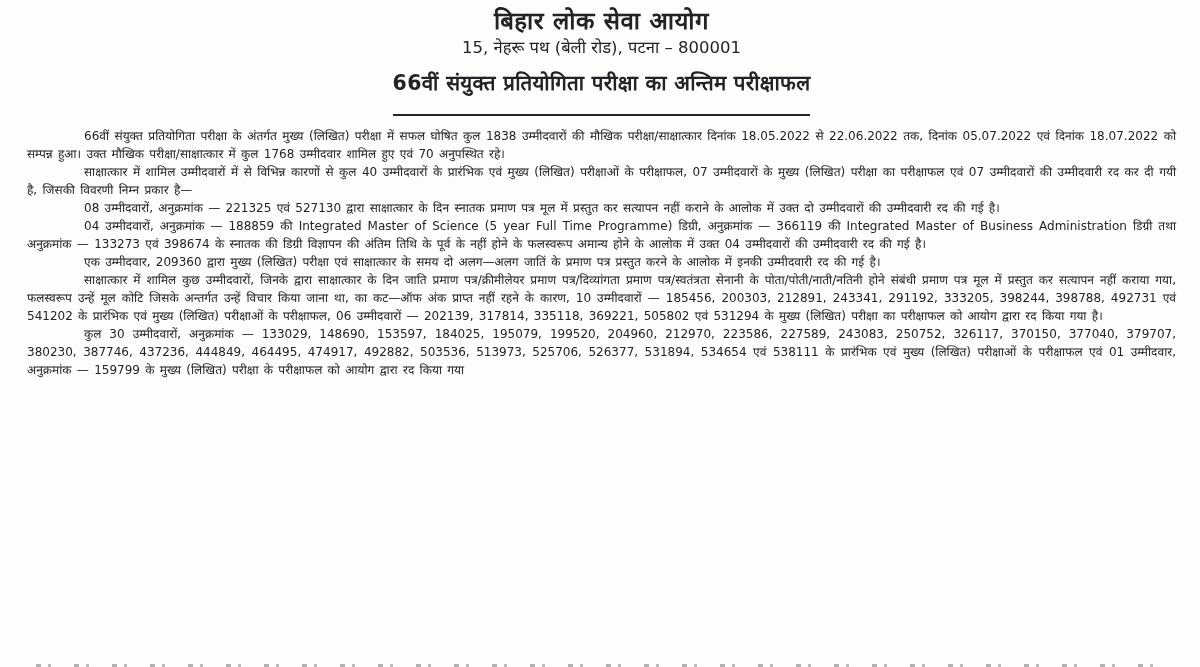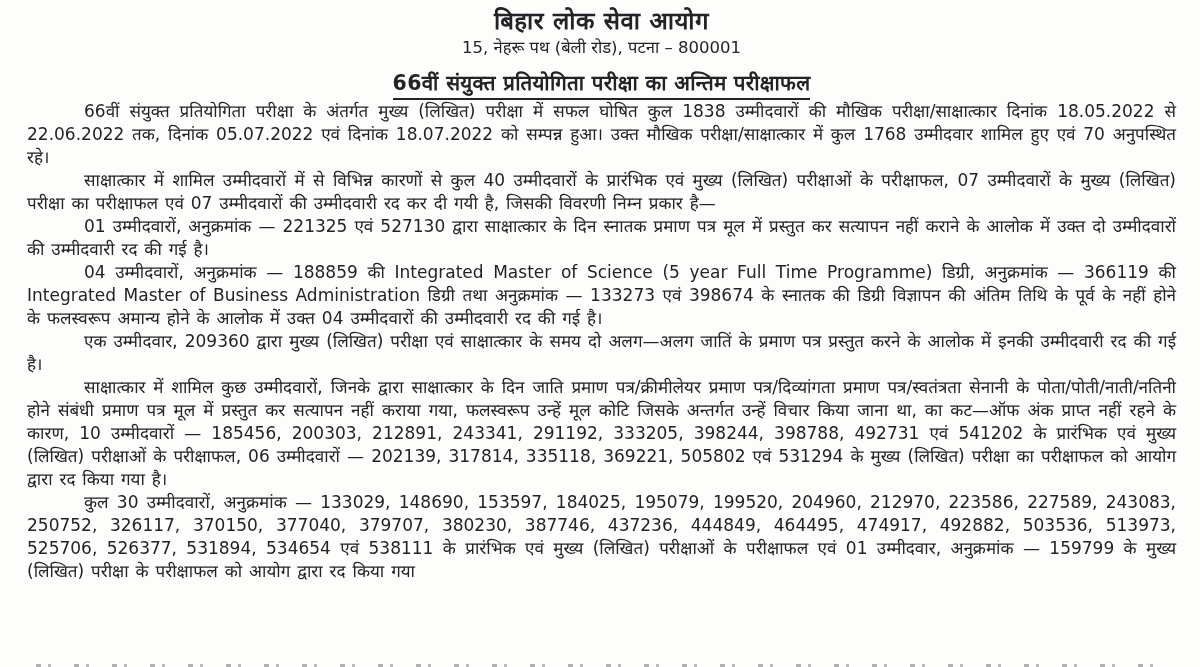--- a/index.html
+++ b/index.html
@@ -29,26 +29,27 @@
     line-height: 22px;
     margin-top: 1px;
     text-align: center;
   }
   .doc-title-wrap { text-align: center; margin-top: 9px; }
   .doc-title {
     display: inline-block;
     font-size: 20.5px;
     font-weight: bold;
     border-bottom: 2px solid #232327;
-    padding-bottom: 2px;
+    padding-bottom: 18px;
     letter-spacing: 0.3px;
   }
   .doc-body {
-    font-size: 17px;
-    line-height: 23px;
+    margin-top: 11px;
+    font-size: 12px;
+    line-height: 18px;
     text-align: justify;
     word-spacing: 1.5px;
   }
   .doc-body p {
     text-indent: 57px;
     margin: 0;
   }
   .cutoff-line {
     position: absolute;
     left: 27px; right: 24px; bottom: 0;
@@ -77,21 +78,21 @@
     <div class="org-address">15, नेहरू पथ (बेली रोड), पटना – 800001</div>
   </div>
 
   <div class="doc-title-wrap">
     <span class="doc-title">66वीं संयुक्त प्रतियोगिता परीक्षा का अन्तिम परीक्षाफल</span>
   </div>
 
   <div class="doc-body">
     <p>66वीं संयुक्त प्रतियोगिता परीक्षा के अंतर्गत मुख्य (लिखित) परीक्षा में सफल घोषित कुल 1838 उम्मीदवारों की मौखिक परीक्षा/साक्षात्कार दिनांक 18.05.2022 से 22.06.2022 तक, दिनांक 05.07.2022 एवं दिनांक 18.07.2022 को सम्पन्न हुआ। उक्त मौखिक परीक्षा/साक्षात्कार में कुल 1768 उम्मीदवार शामिल हुए एवं 70 अनुपस्थित रहे।</p>
     <p>साक्षात्कार में शामिल उम्मीदवारों में से विभिन्न कारणों से कुल 40 उम्मीदवारों के प्रारंभिक एवं मुख्य (लिखित) परीक्षाओं के परीक्षाफल, 07 उम्मीदवारों के मुख्य (लिखित) परीक्षा का परीक्षाफल एवं 07 उम्मीदवारों की उम्मीदवारी रद कर दी गयी है, जिसकी विवरणी निम्न प्रकार है—</p>
-    <p>01 उम्मीदवारों, अनुक्रमांक — 221325 एवं 527130 द्वारा साक्षात्कार के दिन स्नातक प्रमाण पत्र मूल में प्रस्तुत कर सत्यापन नहीं कराने के आलोक में उक्त दो उम्मीदवारों की उम्मीदवारी रद की गई है।</p>
+    <p>08 उम्मीदवारों, अनुक्रमांक — 221325 एवं 527130 द्वारा साक्षात्कार के दिन स्नातक प्रमाण पत्र मूल में प्रस्तुत कर सत्यापन नहीं कराने के आलोक में उक्त दो उम्मीदवारों की उम्मीदवारी रद की गई है।</p>
     <p>04 उम्मीदवारों, अनुक्रमांक — 188859 की Integrated Master of Science (5 year Full Time Programme) डिग्री, अनुक्रमांक — 366119 की Integrated Master of Business Administration डिग्री तथा अनुक्रमांक — 133273 एवं 398674 के स्नातक की डिग्री विज्ञापन की अंतिम तिथि के पूर्व के नहीं होने के फलस्वरूप अमान्य होने के आलोक में उक्त 04 उम्मीदवारों की उम्मीदवारी रद की गई है।</p>
     <p>एक उम्मीदवार, 209360 द्वारा मुख्य (लिखित) परीक्षा एवं साक्षात्कार के समय दो अलग—अलग जातिं के प्रमाण पत्र प्रस्तुत करने के आलोक में इनकी उम्मीदवारी रद की गई है।</p>
     <p>साक्षात्कार में शामिल कुछ उम्मीदवारों, जिनके द्वारा साक्षात्कार के दिन जाति प्रमाण पत्र/क्रीमीलेयर प्रमाण पत्र/दिव्यांगता प्रमाण पत्र/स्वतंत्रता सेनानी के पोता/पोती/नाती/नतिनी होने संबंधी प्रमाण पत्र मूल में प्रस्तुत कर सत्यापन नहीं कराया गया, फलस्वरूप उन्हें मूल कोटि जिसके अन्तर्गत उन्हें विचार किया जाना था, का कट—ऑफ अंक प्राप्त नहीं रहने के कारण, 10 उम्मीदवारों — 185456, 200303, 212891, 243341, 291192, 333205, 398244, 398788, 492731 एवं 541202 के प्रारंभिक एवं मुख्य (लिखित) परीक्षाओं के परीक्षाफल, 06 उम्मीदवारों — 202139, 317814, 335118, 369221, 505802 एवं 531294 के मुख्य (लिखित) परीक्षा का परीक्षाफल को आयोग द्वारा रद किया गया है।</p>
     <p>कुल 30 उम्मीदवारों, अनुक्रमांक — 133029, 148690, 153597, 184025, 195079, 199520, 204960, 212970, 223586, 227589, 243083, 250752, 326117, 370150, 377040, 379707, 380230, 387746, 437236, 444849, 464495, 474917, 492882, 503536, 513973, 525706, 526377, 531894, 534654 एवं 538111 के प्रारंभिक एवं मुख्य (लिखित) परीक्षाओं के परीक्षाफल एवं 01 उम्मीदवार, अनुक्रमांक — 159799 के मुख्य (लिखित) परीक्षा के परीक्षाफल को आयोग द्वारा रद किया गया</p>
   </div>
 
   <div class="cutoff-line"></div>
 
 </div>
 

